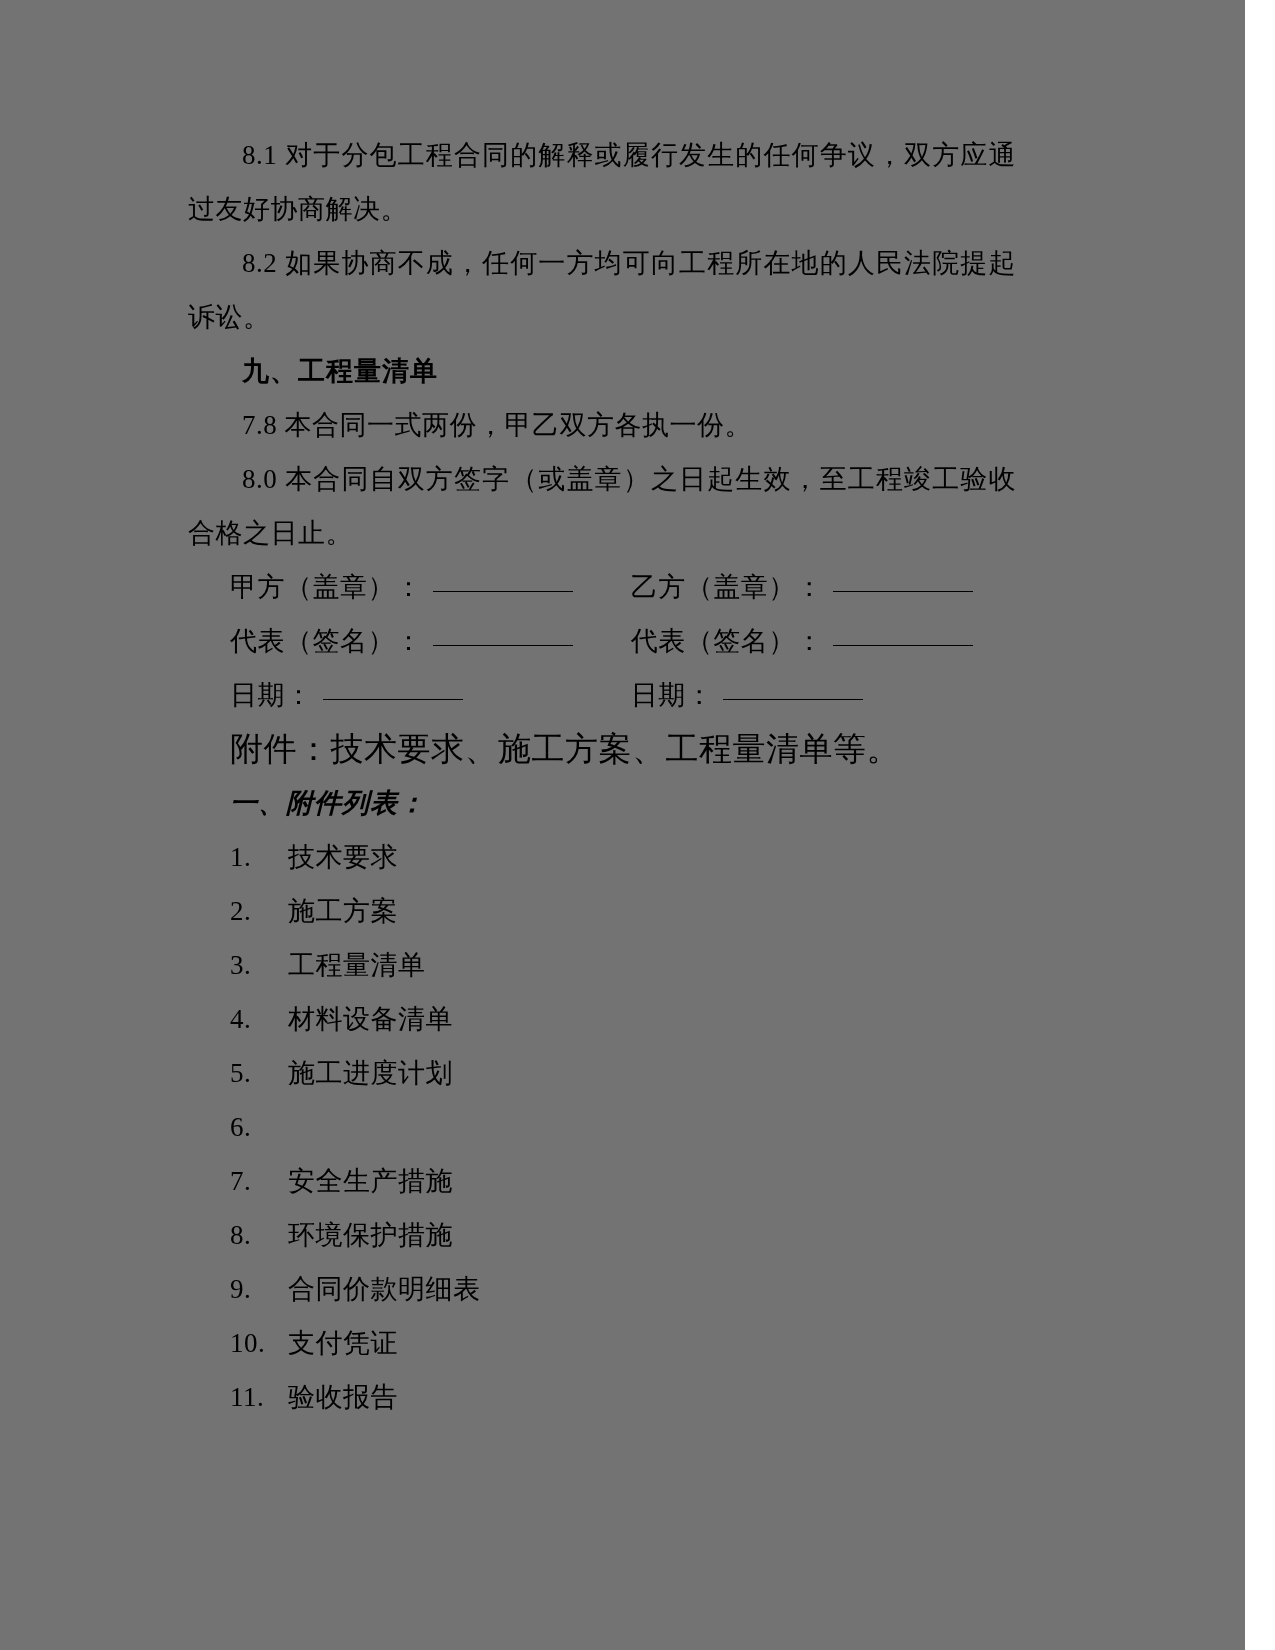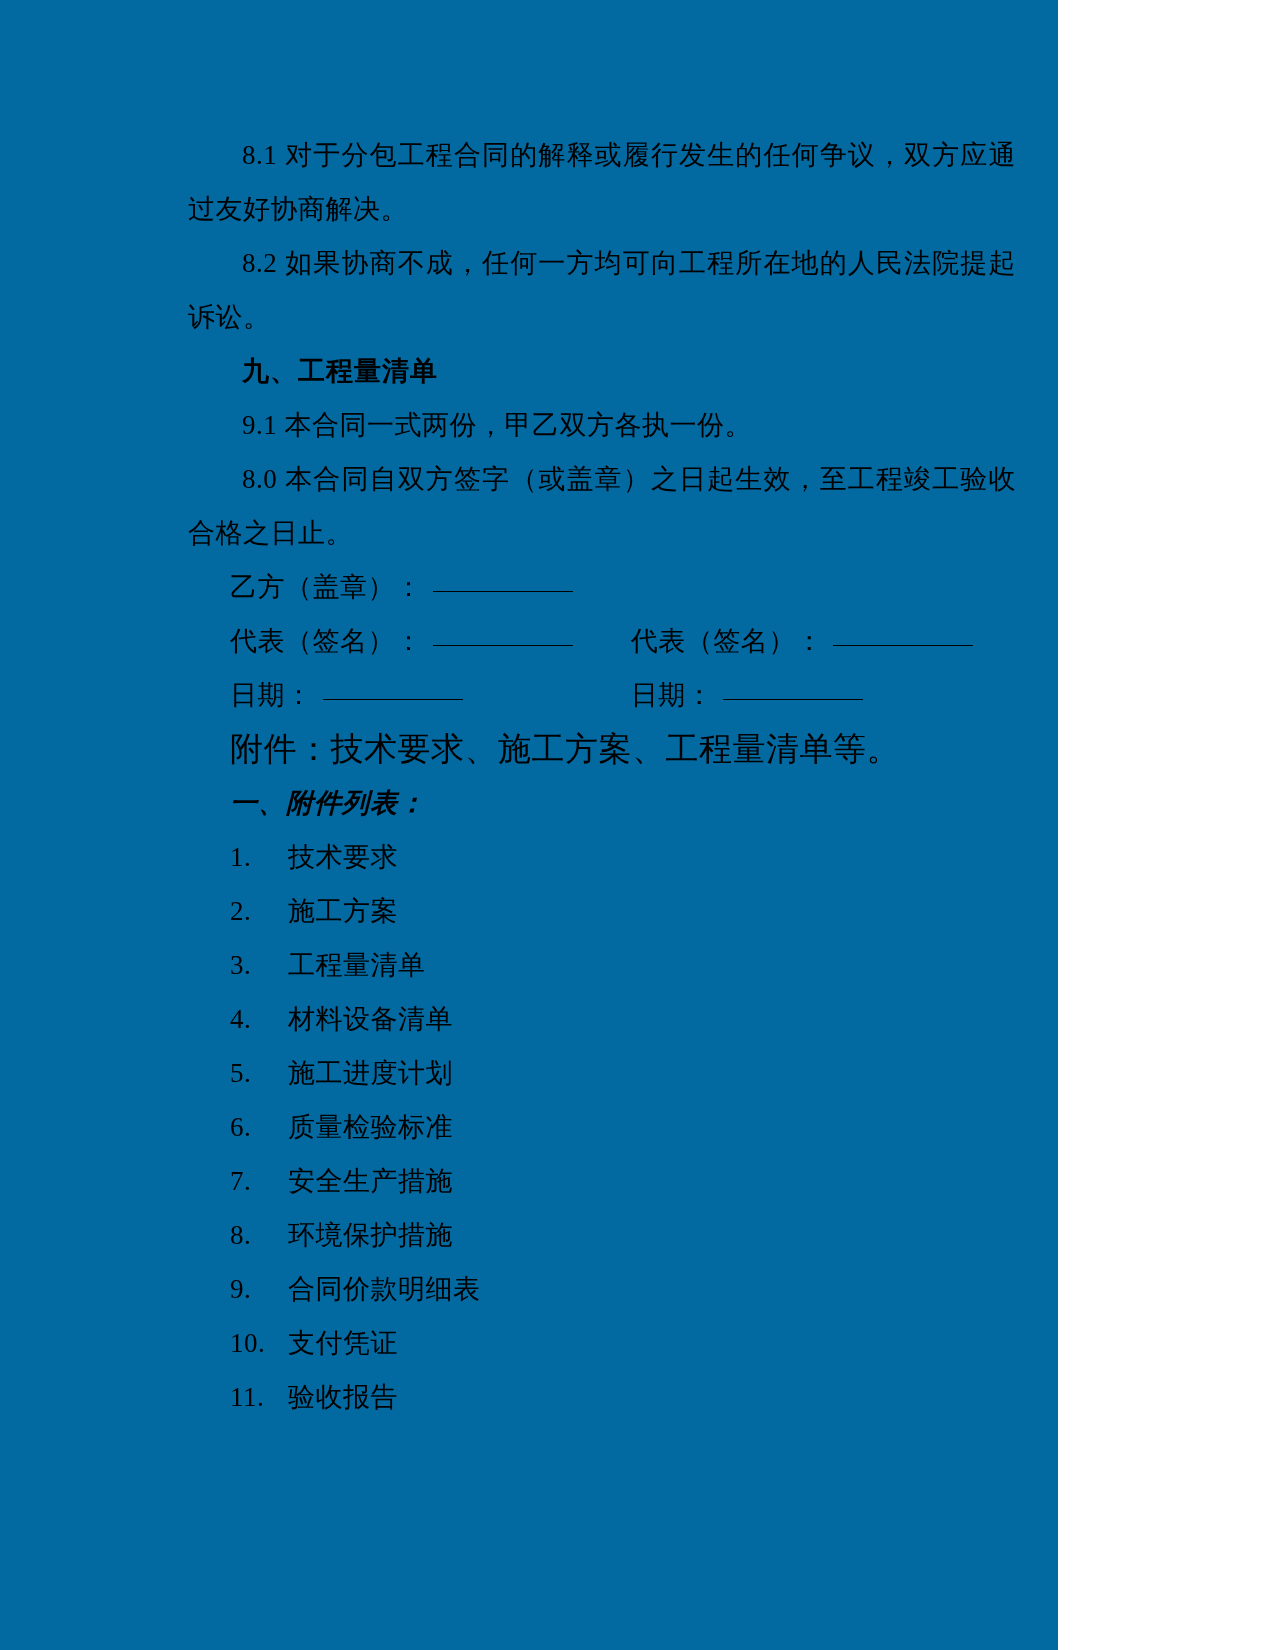--- a/index.html
+++ b/index.html
@@ -7,23 +7,23 @@
     margin: 0;
     padding: 0;
     background: #ffffff;
   }
   body {
     font-family: "Liberation Serif", "DejaVu Serif", serif;
     color: #000000;
   }
   .page {
     position: relative;
-    width: 1058px;
+    width: 1245px;
     height: 1650px;
-    background: #0369a1;
+    background: #737373;
     overflow: hidden;
     box-sizing: border-box;
   }
   .content {
     position: absolute;
     left: 188px;
     top: 128px;
     width: 828px;
   }
   
@@ -120,27 +120,31 @@
 
 <div class="page">
   <div class="content">
 
     <p class="para">8.1 对于分包工程合同的解释或履行发生的任何争议，双方应通过友好协商解决。</p>
 
     <p class="para">8.2 如果协商不成，任何一方均可向工程所在地的人民法院提起诉讼。</p>
 
     <p class="heading">九、工程量清单</p>
 
-    <p class="para">9.1 本合同一式两份，甲乙双方各执一份。</p>
+    <p class="para">7.8 本合同一式两份，甲乙双方各执一份。</p>
 
     <p class="para">8.0 本合同自双方签字（或盖章）之日起生效，至工程竣工验收合格之日止。</p>
 
     <div class="sigblock">
 
       <div class="sigrow">
+        <span class="sigcell left">
+          <span class="lbl">甲方（盖章）：</span>
+          <span class="blank w-seal"></span>
+        </span>
         <span class="sigcell right">
           <span class="lbl">乙方（盖章）：</span>
           <span class="blank w-seal"></span>
         </span>
       </div>
 
       <div class="sigrow">
         <span class="sigcell left">
           <span class="lbl">代表（签名）：</span>
           <span class="blank w-sign"></span>
@@ -184,21 +188,20 @@
       <li>
         <span class="num">4.</span>
         <span class="txt">材料设备清单</span>
       </li>
       <li>
         <span class="num">5.</span>
         <span class="txt">施工进度计划</span>
       </li>
       <li>
         <span class="num">6.</span>
-        <span class="txt">质量检验标准</span>
       </li>
       <li>
         <span class="num">7.</span>
         <span class="txt">安全生产措施</span>
       </li>
       <li>
         <span class="num">8.</span>
         <span class="txt">环境保护措施</span>
       </li>
       <li>

